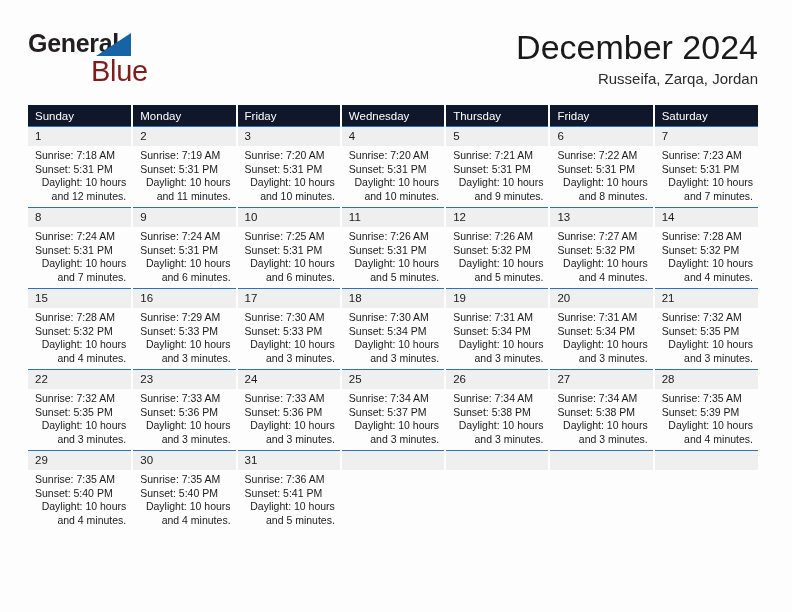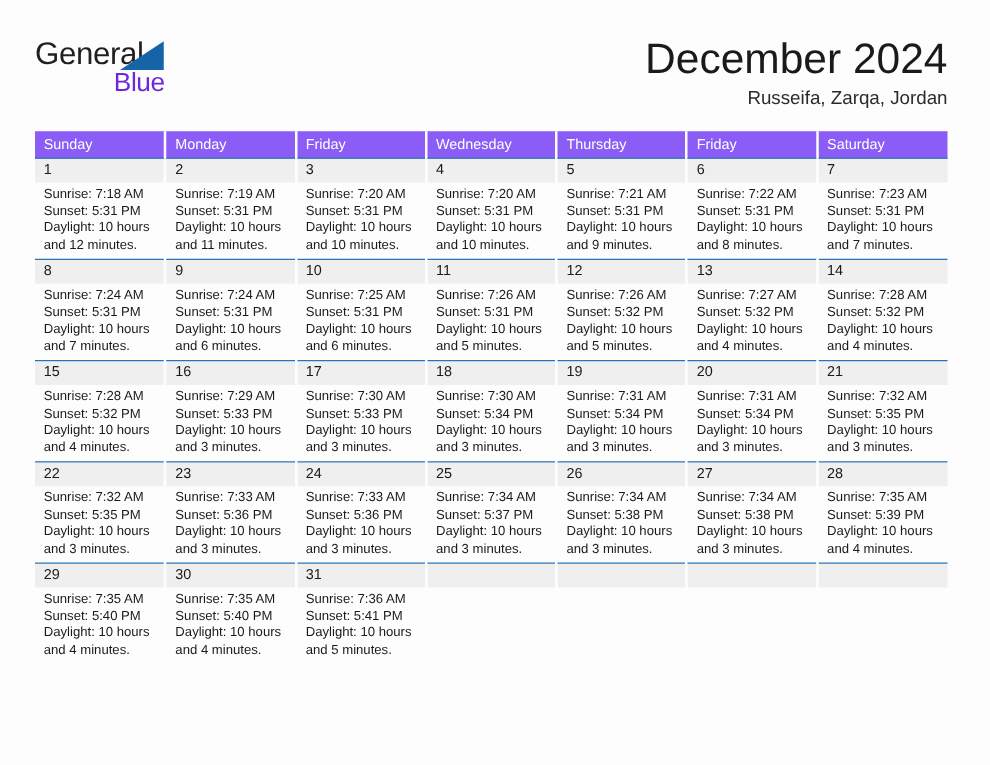--- a/index.html
+++ b/index.html
@@ -35,42 +35,43 @@
     position: absolute;
     left: 0;
     top: 0;
     width: 220px;
     height: 64px;
   }
   .brand-top {
     position: relative;
     height: 30px;
     line-height: 30px;
+    font-weight: bold;
   }
   .brand-general {
     font-size: 25px;
     letter-spacing: -0.3px;
     color: #231f20;
     font-family: "Liberation Sans", sans-serif;
   }
   .brand-triangle {
     position: absolute;
     left: 68px;
     top: 5px;
     width: 0;
     height: 0;
     border-left: 35px solid transparent;
     border-bottom: 23px solid #1763a8;
   }
   .brand-blue {
     position: absolute;
     left: 63px;
     top: 27px;
-    font-size: 21px;
-    color: #6d28d9;
+    font-size: 29px;
+    color: #7f1d1d;
     letter-spacing: -0.3px;
     font-family: "Liberation Sans", sans-serif;
   }
 
   .title-block {
     position: absolute;
     right: 0;
     top: 0;
     text-align: right;
   }
@@ -93,21 +94,21 @@
   .calendar {
     position: absolute;
     left: 28px;
     top: 105px;
     width: 730px;
     border-collapse: collapse;
     table-layout: fixed;
   }
 
   .calendar th {
-    background: #8b5cf6;
+    background: #0f172a;
     color: #ffffff;
     font-size: 11.5px;
     font-weight: normal;
     text-align: left;
     padding: 4px 0 4px 7px;
     height: 13px;
     border-right: 2px solid #fdfdfd;
   }
   .calendar th:last-child { border-right: none; }
 
@@ -129,21 +130,21 @@
     height: 13px;
   }
 
   .details {
     padding: 3px 5px 0 7px;
     font-size: 10.5px;
     line-height: 13.5px;
     color: #1a1a1a;
   }
   .details div { white-space: nowrap; }
-  .details .wrap { white-space: normal; }
+  .details .wrap { white-space: normal; text-align: right; }
 </style>
 </head>
 <body>
 
 <div class="page">
 
   <div class="header">
 
     <div class="brand">
       <div class="brand-top">

